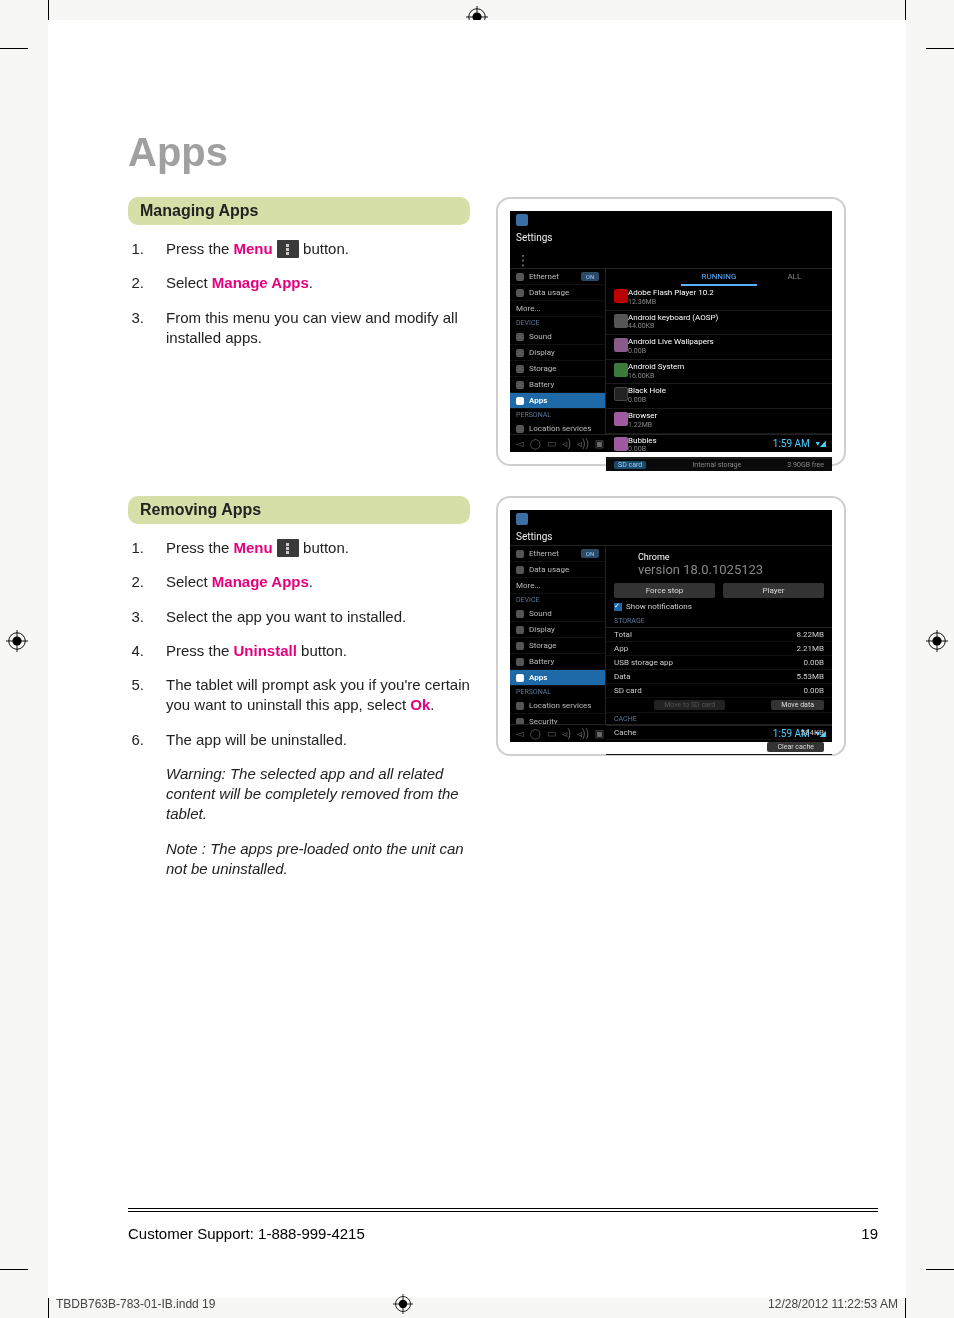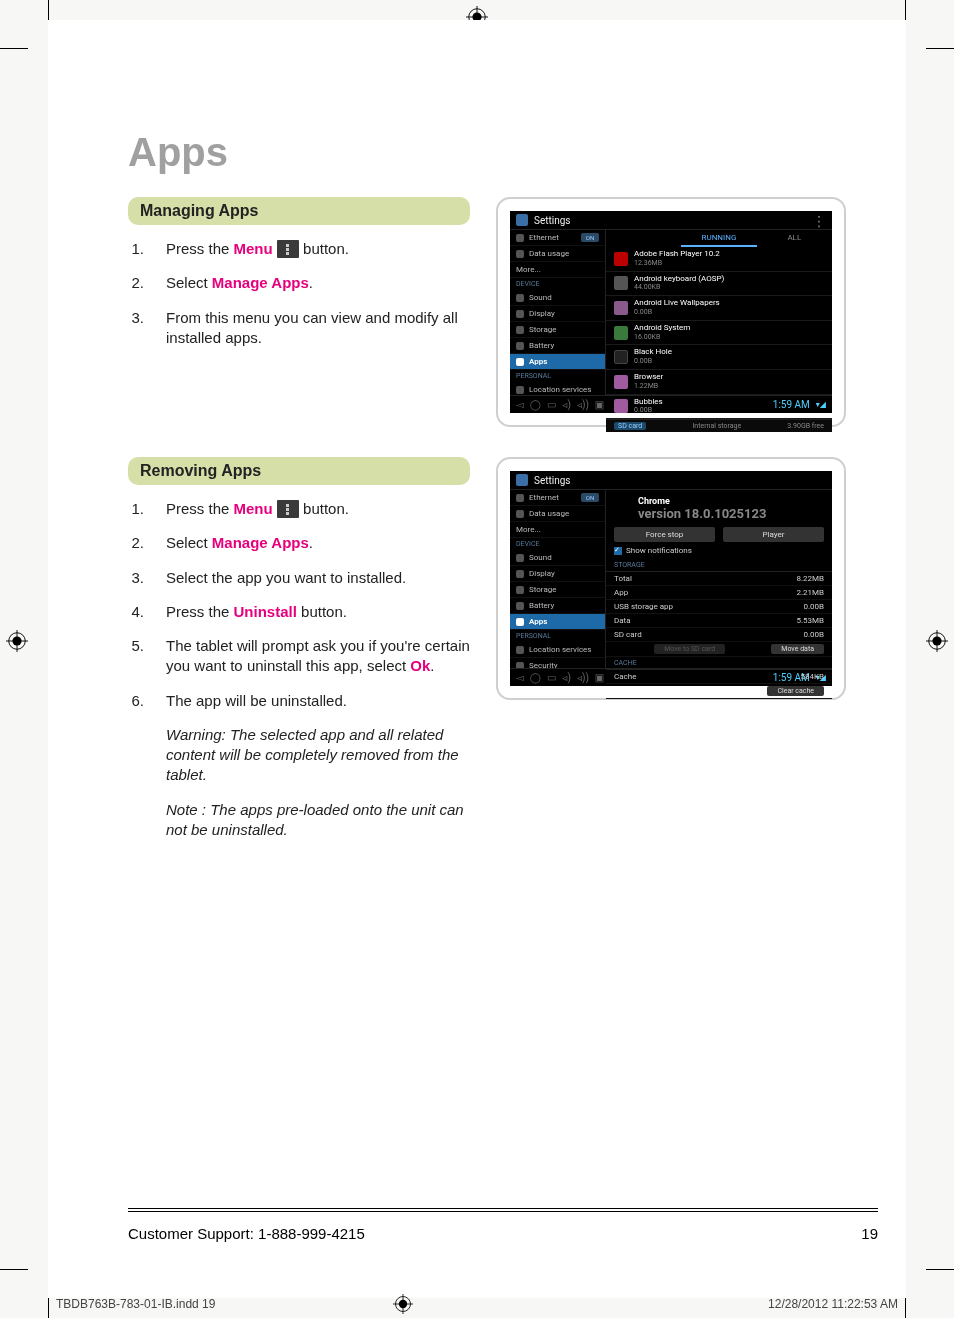--- a/index.html
+++ b/index.html
@@ -95,25 +95,26 @@
   .screen {
     background: #000;
     width: 100%;
     color: #ddd;
     font-size: 9px;
     font-family: "Roboto", Arial, sans-serif;
     position: relative;
   }
 
   .titlebar {
-    display:flex; align-items:flex-end; gap:6px;
+    display:flex; align-items:flex-start; gap:6px;
     padding: 3px 6px;
     border-bottom: 1px solid #222;
     font-size: 10px;
     color:#eee;
+    flex-direction:column;
   }
   .titlebar .ti-icon { width:12px;height:12px;background:#3a6ea5;border-radius:2px; }
   .titlebar .spacer { flex:1; }
   .titlebar .dots { color:#888; font-size:14px; line-height:10px; }
 
   .screen-body { display:flex; height: 165px; }
   .sidebar {
     width: 96px; flex:0 0 96px;
     background:#000;
     border-right:1px solid #222;
@@ -129,21 +130,21 @@
   .side-item .si-icon { width:8px;height:8px;background:#555;border-radius:2px;flex:0 0 8px; }
   .side-item .switch { margin-left:auto; width:18px;height:9px;background:#2a4a66;border-radius:2px;font-size:6px;color:#9cf;text-align:center;line-height:9px; }
   .side-item.selected { background:#1e6aa8; color:#fff; font-weight:600; }
   .side-cat { color:#5a7a9a; font-size:7px; padding:2px 6px; }
 
   .content { flex:1; background:#000; position:relative; }
   .tabs { display:flex; font-size:8px; color:#888; }
   .tabs .tab { flex:1; text-align:center; padding:3px 0; }
   .tabs .tab.active { color:#5bb0ff; border-bottom:2px solid #5bb0ff; }
 
-  .app-row { display:flex; align-items:center; gap:6px; padding:3px 8px; border-bottom:1px solid #1a1a1a; }
+  .app-row { display:flex; padding:3px 8px; border-bottom:1px solid #1a1a1a; }
   .app-row .ai { width:14px;height:14px;border-radius:2px;flex:0 0 14px; }
   .app-row .ai.flash{background:#b00;}
   .app-row .ai.kb{background:#555;}
   .app-row .ai.lwp{background:#8a5a8a;}
   .app-row .ai.sys{background:#3a7a3a;}
   .app-row .ai.bh{background:#222;border:1px solid #444;}
   .app-row .ai.br{background:#a05aa0;}
   .app-row .ai.bub{background:#a05aa0;}
   .app-row .at { color:#fff; font-size:8px; line-height:1.1; }
   .app-row .at .sub { color:#888; font-size:7px; }
@@ -158,21 +159,21 @@
     padding: 3px 6px;
     font-size:8px;
     border-top:1px solid #222;
   }
   .statusbar .nav-ic { color:#666; font-size:10px; }
   .statusbar .spacer { flex:1; }
   .statusbar .clock { color:#4bd0ff; font-size:10px; }
   .statusbar .sig { color:#4bd0ff; font-size:8px; }
 
   
-  .detail-head { display:flex; align-items:center; gap:6px; padding:6px 8px;font-weight:bold; }
+  .detail-head { display:flex; align-items:center; gap:6px; padding:6px 8px; }
   .detail-head .dt { color:#fff; font-size:9px; }
   .detail-head .dt .sub { color:#888; font-size:13px; }
   .btn-row { display:flex; gap:8px; padding:0 8px 4px 8px; }
   .abtn { flex:1; background:#333; color:#ddd; text-align:center; font-size:8px; padding:3px 0; border-radius:2px; }
   .chk-row { display:flex;align-items:center;gap:4px;padding:0 8px 4px 8px;font-size:8px;color:#ccc; }
   .chk-row .chk { width:8px;height:8px;background:#1e6aa8;display:inline-block;position:relative; }
   .chk-row .chk::after{content:"✓";color:#fff;font-size:7px;position:absolute;left:0;top:-1px;}
   .stg-head { color:#5a7a9a; font-size:7px; padding:2px 8px; border-bottom:1px solid #222; }
   .stg-row { display:flex; padding:2px 8px; font-size:8px; color:#ccc; border-bottom:1px solid #111; }
   .stg-row .sv { margin-left:auto; color:#ccc; }

